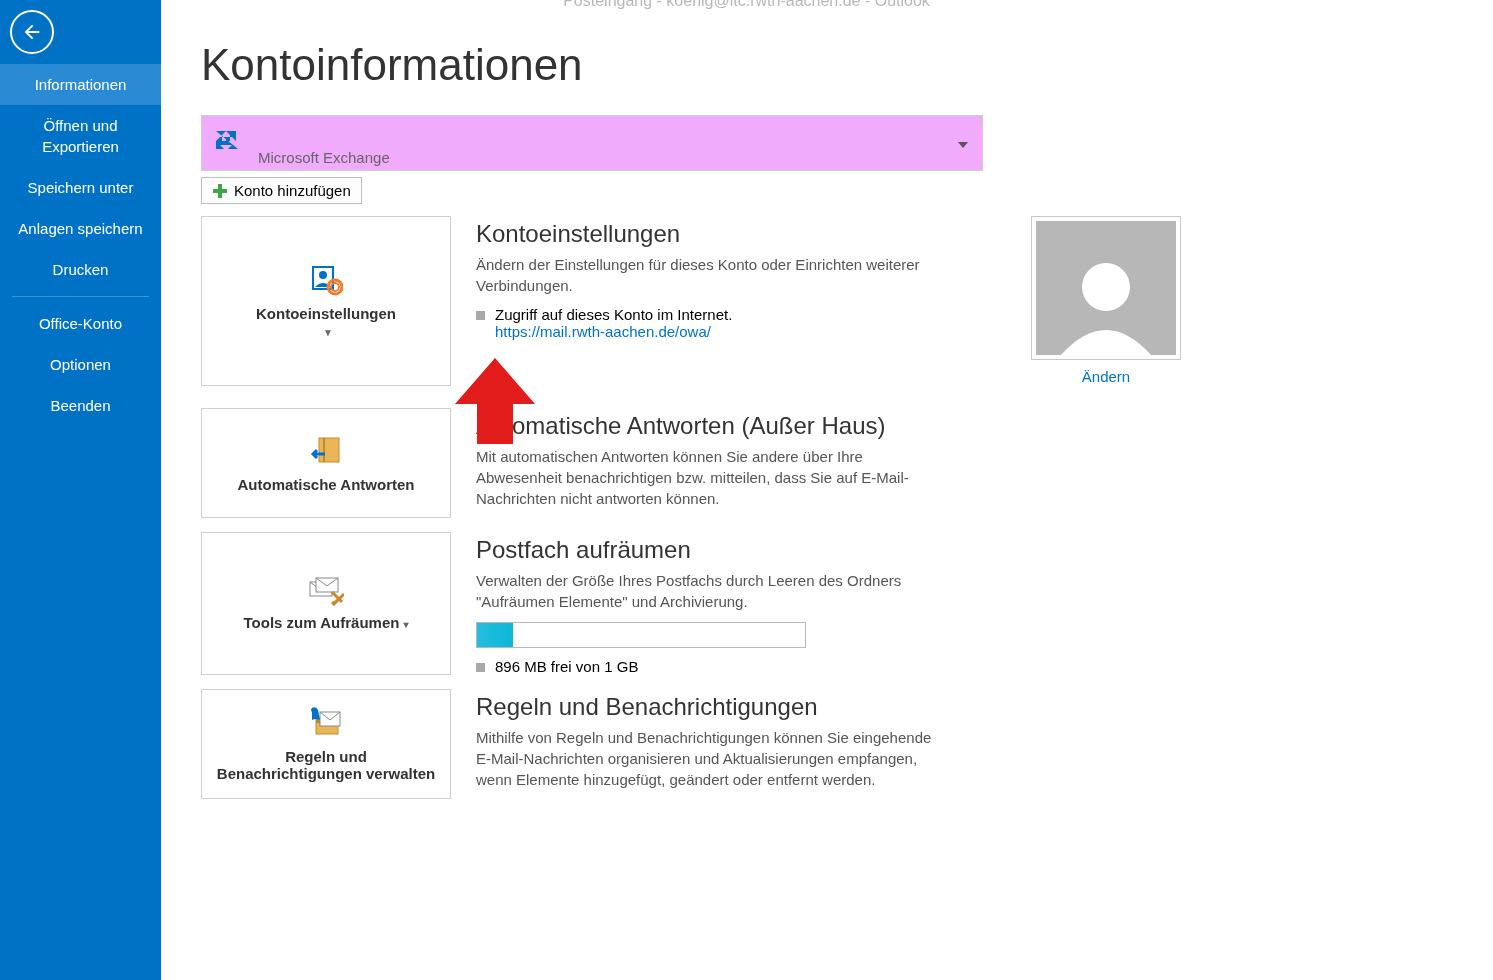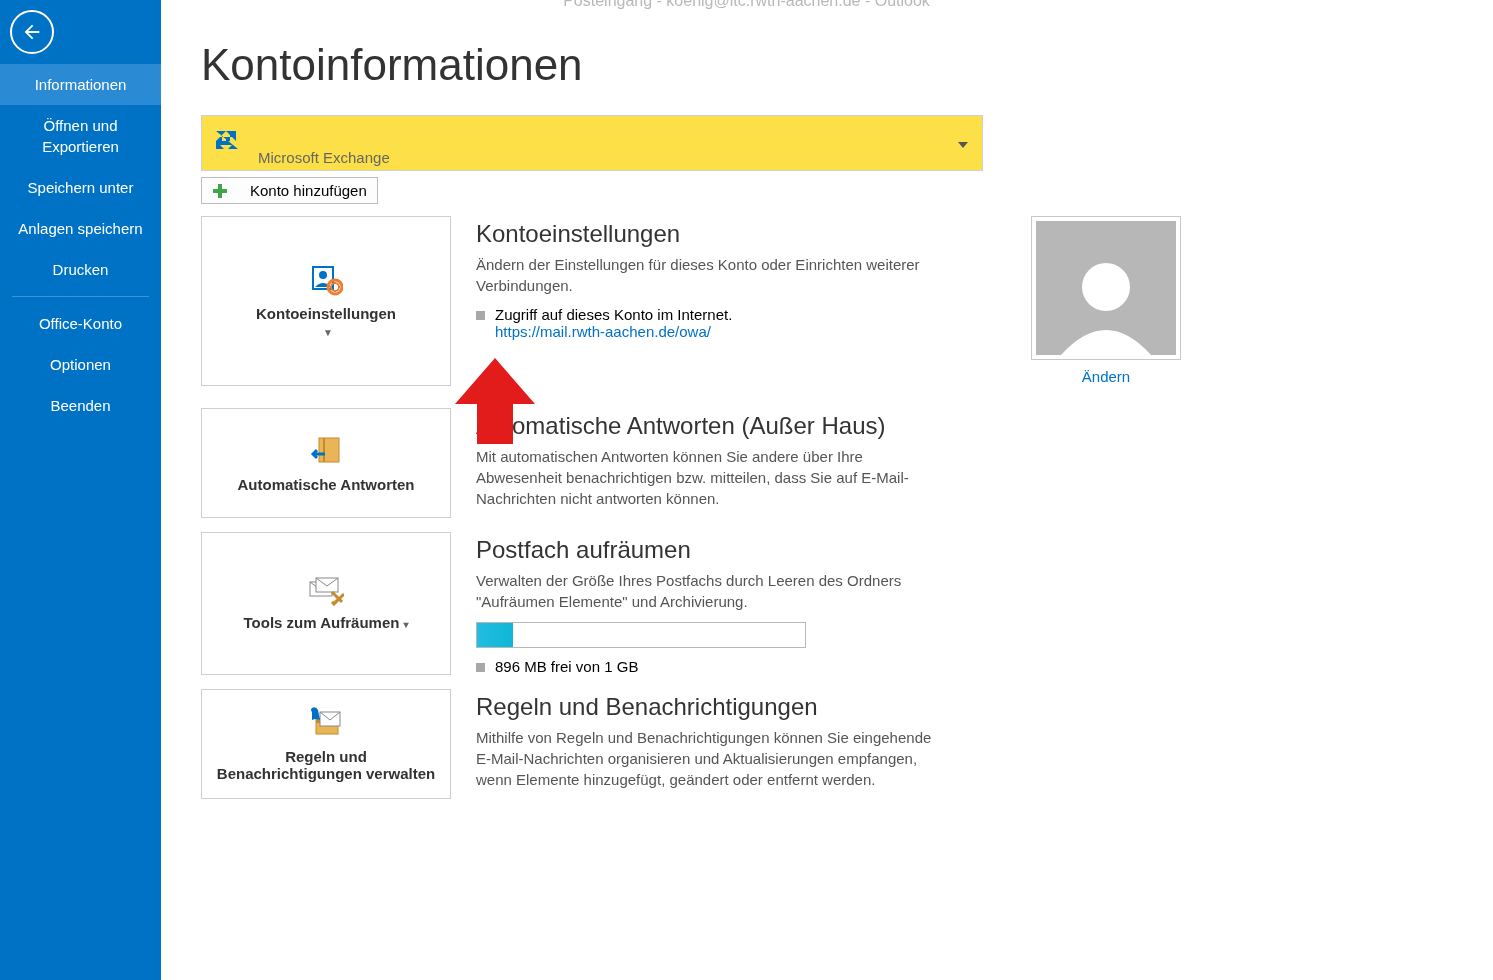--- a/index.html
+++ b/index.html
@@ -63,21 +63,21 @@
     }
     .account-select {
       width: 782px;
       height: 56px;
       border: 1px solid #d0d0d0;
       display: flex;
       align-items: center;
       position: relative;
       padding: 4px 8px;
       cursor: pointer;
-      background: #fde047;
+      background: #f0abfc;
     }
     .exchange-icon {
       width: 36px; height: 36px;
       display: flex; align-items: center; justify-content: center;
     }
     .account-select .acct-type {
       position: absolute;
       left: 56px; bottom: 4px;
       font-size: 15px; color: #666;
     }
@@ -86,21 +86,21 @@
       right: 14px; top: 50%; transform: translateY(-50%);
     }
     .add-account-btn {
       margin-top: 6px;
       border: 1px solid #bdbdbd;
       background: #fdfdfd;
       padding: 4px 10px;
       font-size: 15px;
       display: inline-flex;
       align-items: center;
-      gap: 22px;
+      gap: 6px;
       cursor: pointer;
     }
     .plus-icon { width: 16px; height: 16px; }
     .section {
       display: flex;
       gap: 25px;
       margin-top: 12px;
       width: 980px;
       position: relative;
     }

